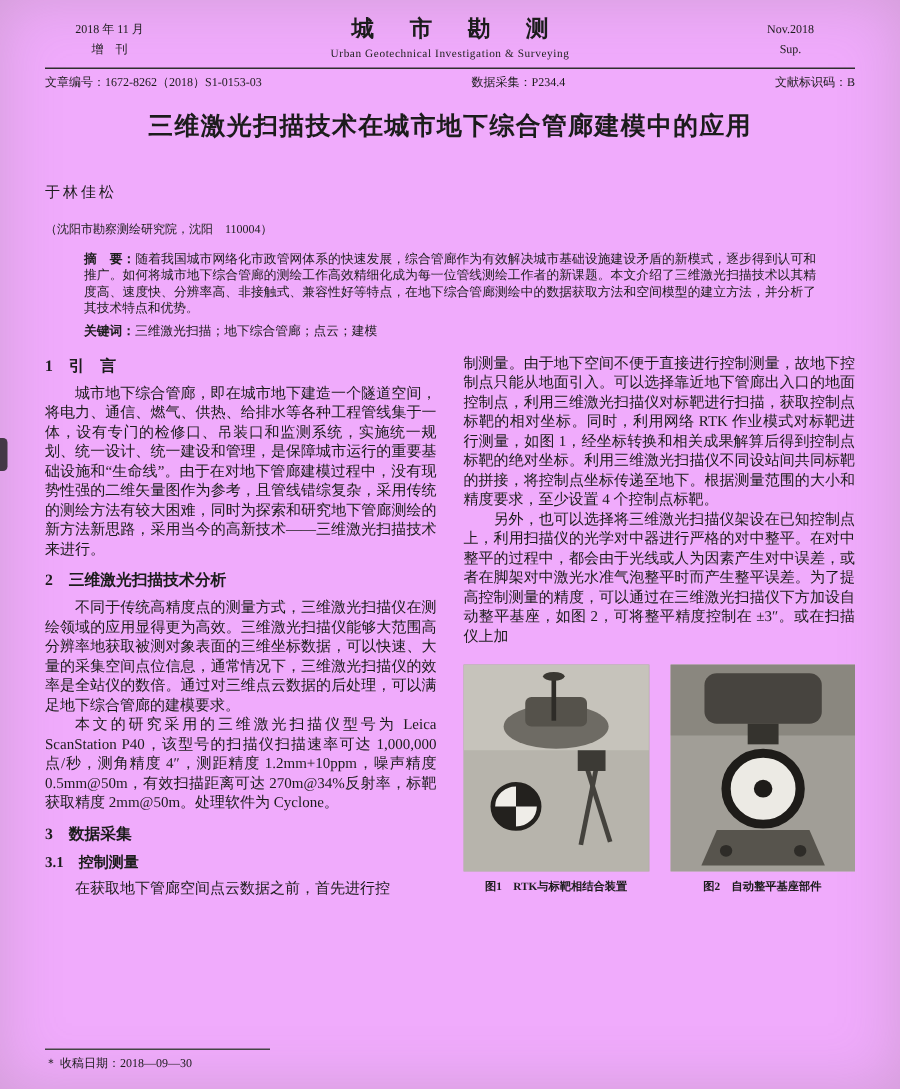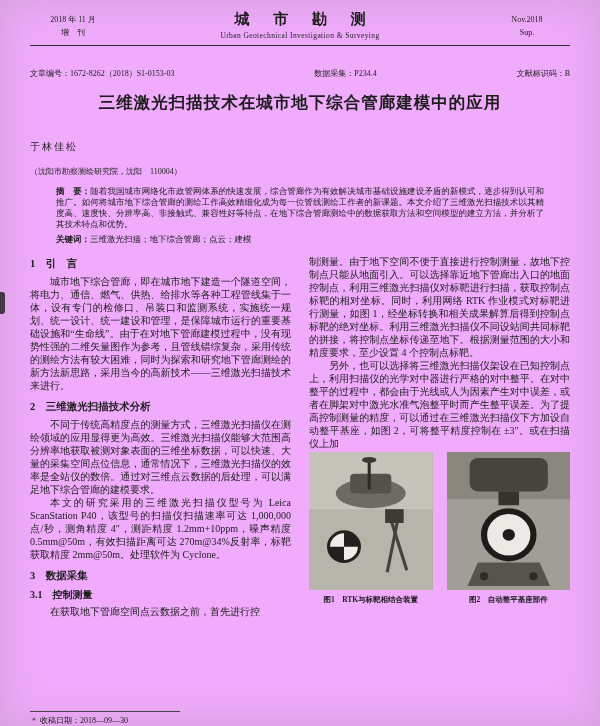--- a/index.html
+++ b/index.html
@@ -21,21 +21,21 @@
   }
 
   
   .journal-header { display:flex; align-items:flex-start; }
   .jh-side { width:86px; font-size:8px; line-height:13px; text-align:center; padding-top:3px; }
   .jh-center { flex:1; text-align:center; }
   .jh-title { font-size:15px; font-weight:bold; letter-spacing:10px; padding-left:10px; }
   .jh-sub { font-size:7.5px; letter-spacing:.4px; margin-top:2px; color:#222; }
   .header-rule { border:none; border-top:1.6px solid #2e2e2e; margin:5px 0 0 0; }
 
-  .meta-line { display:flex; justify-content:space-between; font-size:8px; margin-top:22px; }
+  .meta-line { display:flex; justify-content:space-between; font-size:8px; margin-top:3px; }
 
   
   .title { font-size:16.5px; font-weight:bold; text-align:center; margin:13px 0 0 0; letter-spacing:1px; }
   .author { text-align:left; font-size:10px; margin-top:26px; letter-spacing:2px; }
   .affiliation { text-align:left; font-size:8px; margin-top:12px; color:#222; }
 
   
   .abstract { font-size:8.5px; line-height:11px; text-align:justify; margin-top:9px; padding:0 26px; }
   .abstract .label, .keywords .label { font-weight:bold; }
   .keywords { font-size:8.5px; line-height:11px; margin-top:4px; padding:0 26px; }
@@ -43,27 +43,27 @@
   
   .columns { display:flex; gap:18px; margin-top:10px; }
   .col { flex:1; min-width:0; font-size:10px; line-height:13px; text-align:justify; }
   .col p { margin:0; }
   .col p.indent { text-indent:2em; }
   .col h2 { font-size:10.5px; font-weight:bold; margin:8px 0 5px 0; text-align:left; }
   .col h2.first { margin-top:2px; }
   .col h3 { font-size:10px; font-weight:bold; margin:6px 0 4px 0; text-align:left; }
 
   
-  .figures { display:flex; gap:14px; margin-top:2px; }
+  .figures { display:flex; gap:14px; margin-top:12px; }
   figure { margin:0; flex:1; min-width:0; text-align:center; }
   figure svg { width:100%; height:138px; display:block; background:#b0ada6; }
   figcaption { font-size:7.5px; font-weight:bold; margin-top:3px; white-space:nowrap; }
 
   
-  .footnote { position:absolute; left:30px; bottom:0; font-size:8px; }
+  .footnote { position:absolute; left:30px; bottom:12px; font-size:8px; }
   .foot-rule { width:150px; border:none; border-top:1px solid #444; margin:0 0 3px 0; }
 
   
   .artifact { position:absolute; left:0; top:292px; width:5px; height:22px; background:#1d1d1d; border-radius:0 3px 3px 0; opacity:.8; }
 </style>
 </head>
 <body>
 
 <div class="page">
 

